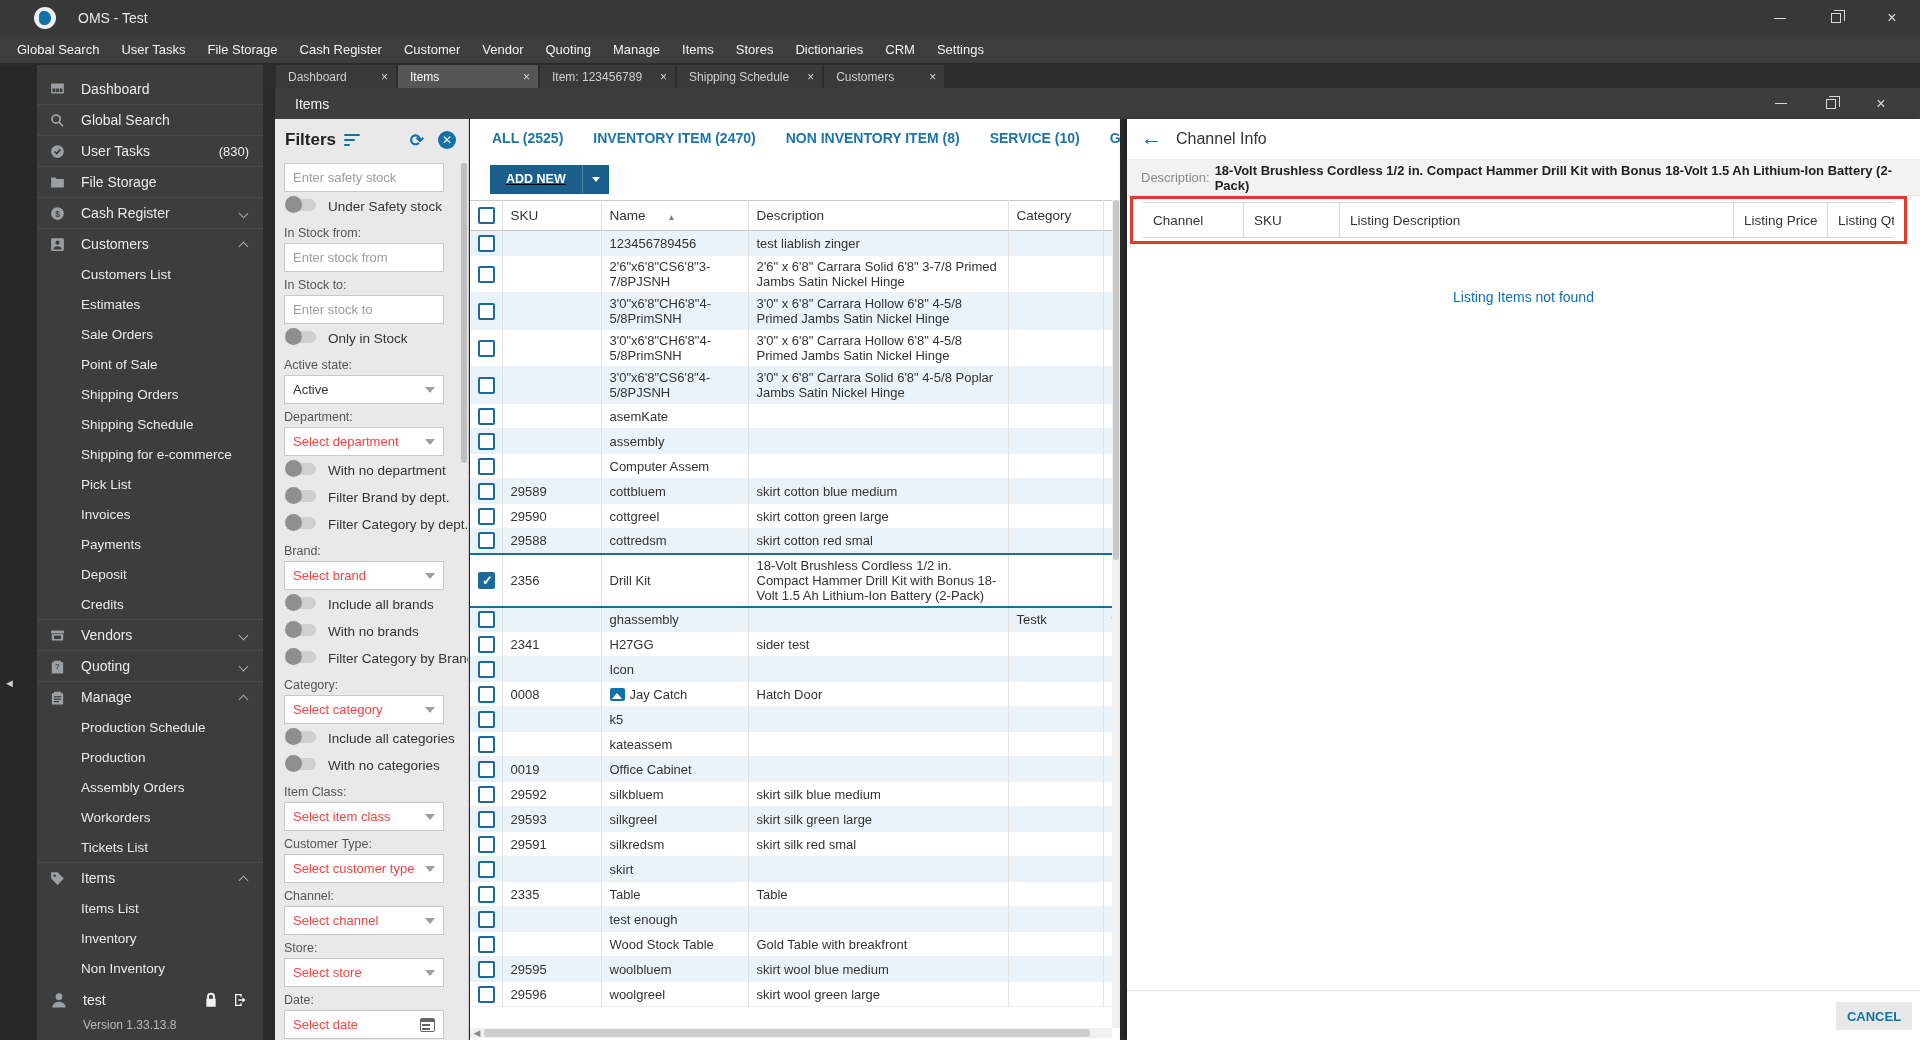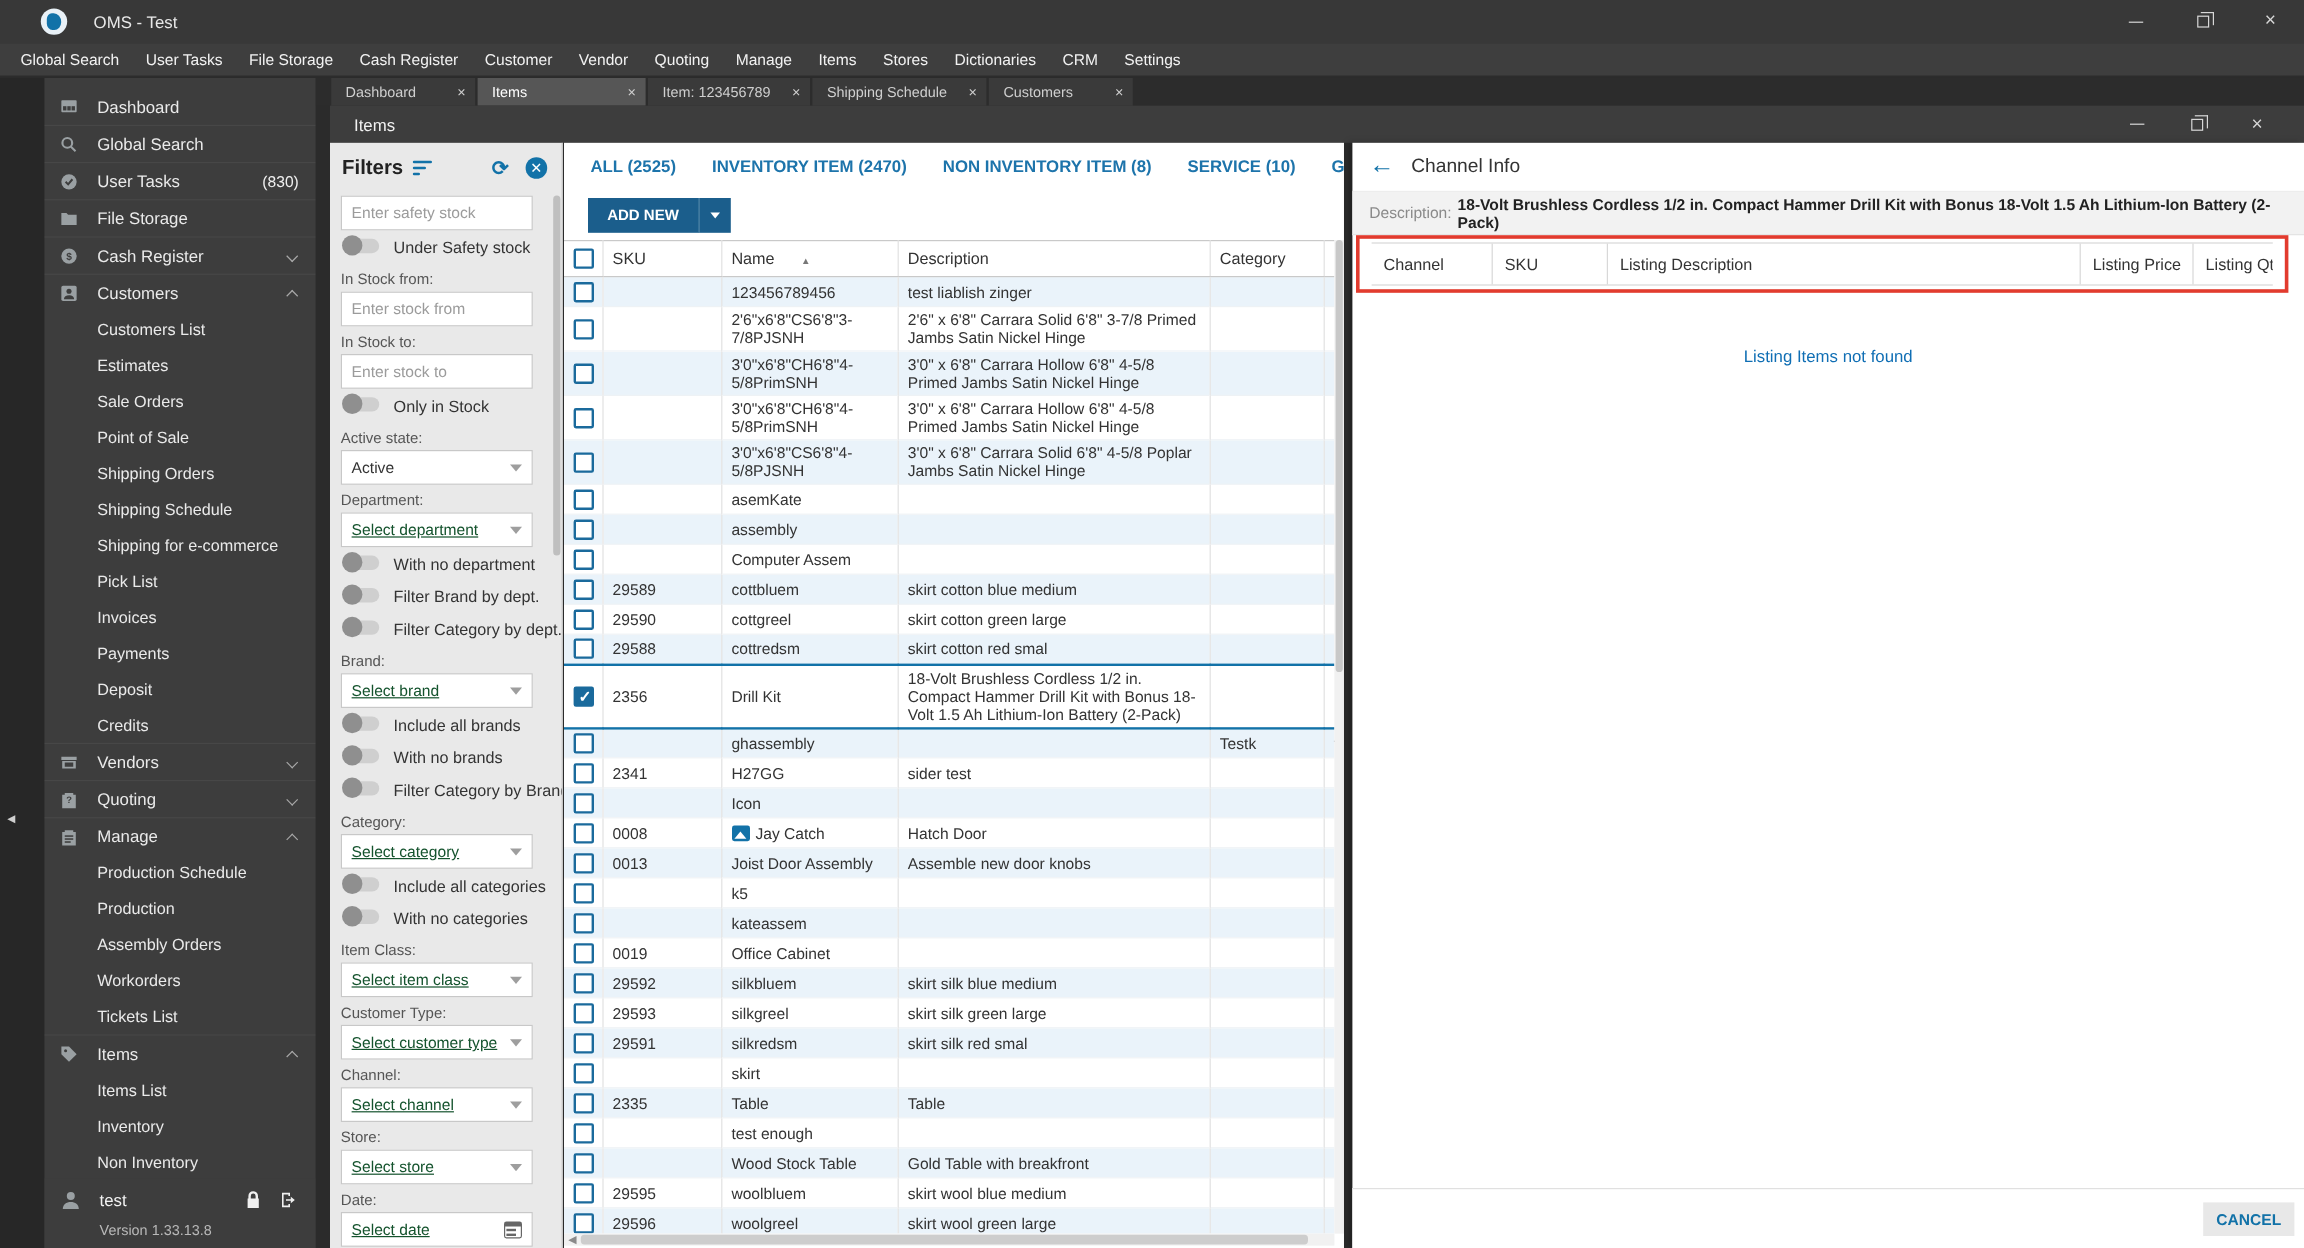--- a/index.html
+++ b/index.html
@@ -76,37 +76,37 @@
   .refresh-ico { color:#1272a8; font-size:17px; font-weight:bold; margin-right:14px; }
   .close-circle { width:18px; height:18px; border-radius:50%; background:#1272a8; color:#fff;
     font-size:12px; display:flex; align-items:center; justify-content:center; }
   .filters-body { padding:2px 12px 0 9px; }
   .f-label { font-size:12.5px; color:#555; margin:6px 0 3px; }
   .f-input, .f-select { width:160px; height:29px; background:#fff; border:1px solid #c8c8c8;
     font-size:13px; color:#333; padding:0 8px; display:flex; align-items:center; }
   .f-input input { border:none; outline:none; width:100%; font-size:13px; font-family:inherit; color:#ef4444; background:transparent; }
   .f-input input::placeholder { color:#9b9b9b; }
   .f-select { justify-content:space-between; margin-bottom:4px; }
-  .f-select .ph { color:#14532d;text-decoration:underline; } .f-select .val { color:#333; }
+  .f-select .ph { color:#ef4444; } .f-select .val { color:#333; }
   .f-caret { width:0; height:0; border-left:5px solid transparent; border-right:5px solid transparent; border-top:6px solid #9e9e9e; }
   .f-toggle-row { display:flex; align-items:flex-start; height:20px; margin:7px 0 7px 0; }
   .toggle { width:30px; height:12px; border-radius:6px; background:#cfcfcf; position:relative; margin:0 12px 0 2px; flex:none; }
   .toggle i { position:absolute; left:-1px; top:-3px; width:17px; height:17px; border-radius:50%; background:#8f8f8f; display:block; }
   .f-toggle-label { font-size:13.5px; color:#333; white-space:nowrap; }
   .cal-ico { width:15px; height:14px; border:1.5px solid #666; border-top-width:4px; border-radius:2px; position:relative; }
   .cal-ico:before { content:""; position:absolute; left:1px; top:2px; width:8px; height:2px;
     background:#666; box-shadow:0 4px 0 #666; }
   .filters-scroll { position:absolute; right:1px; top:44px; width:6px; height:300px; background:#bfbfbf; border-radius:3px; }
 
   
   .items-panel { position:absolute; left:470px; top:119px; width:650px; height:921px; background:#fff; overflow:hidden; }
   .list-tabs { display:flex; gap:30px; padding:0 0 0 22px; height:40px; align-items:center; white-space:nowrap; }
   .list-tab { color:#1d74ab; font-weight:bold; font-size:14px; height:40px; display:flex; align-items:center; border-bottom:3px solid transparent; }
   .addnew-row { height:40px; display:flex; align-items:center; padding-left:20px; }
-  .btn-addnew { display:flex; height:29px; }
+  .btn-addnew { display:flex; height:29px;text-decoration:underline; }
   .btn-addnew .main { background:#1b5e8c; color:#fff; font-weight:bold; font-size:12.5px;
     display:flex; align-items:center; padding:0 16px; border-right:1px solid #4a82a5; }
   .btn-addnew .caret { background:#1b5e8c; width:26px; display:flex; align-items:center; justify-content:center; }
   .btn-addnew .caret b { width:0; height:0; border-left:4px solid transparent; border-right:4px solid transparent; border-top:5px solid #fff; }
   .items-table-wrap { position:absolute; left:0; top:81px; width:642px; height:828px; overflow:hidden; }
   table.items { border-collapse:collapse; table-layout:fixed; width:693px; font-size:13px; color:#333; }
   table.items th, table.items td { border-right:1px solid #e2e2e2; padding:3px 8px; text-align:left; vertical-align:middle; overflow:hidden; }
   table.items th { font-weight:normal; color:#333; font-size:13.5px; height:30px;
     border-top:1px solid #c9c9c9; border-bottom:1px solid #c9c9c9; background:#fff; white-space:nowrap; }
   table.items td { height:25px; line-height:15px; }
@@ -734,30 +734,20 @@
             <td>0008</td>
             <td><span class="img-chip"></span>Jay Catch</td>
             <td>Hatch Door</td>
             <td></td>
             <td></td>
           </tr>
           <tr>
             <td>
               <div class="cb"></div>
             </td>
-            <td>0013</td>
-            <td>Joist Door Assembly</td>
-            <td>Assemble new door knobs</td>
-            <td></td>
-            <td></td>
-          </tr>
-          <tr>
-            <td>
-              <div class="cb"></div>
-            </td>
             <td></td>
             <td>k5</td>
             <td></td>
             <td></td>
             <td></td>
           </tr>
           <tr>
             <td>
               <div class="cb"></div>
             </td>

